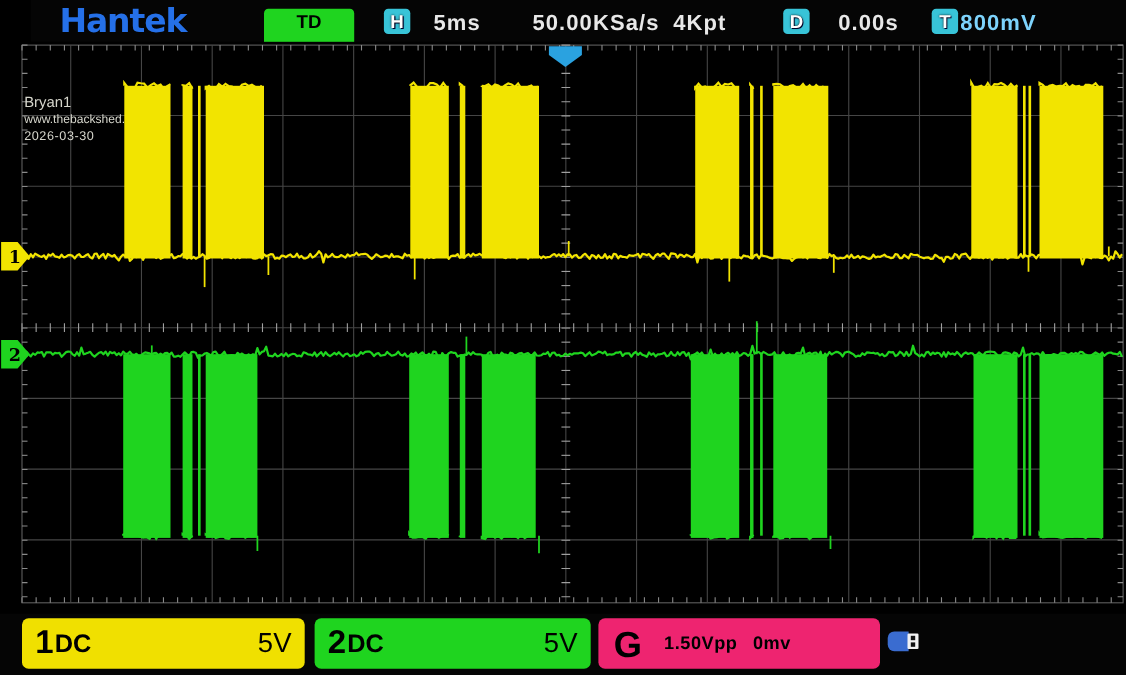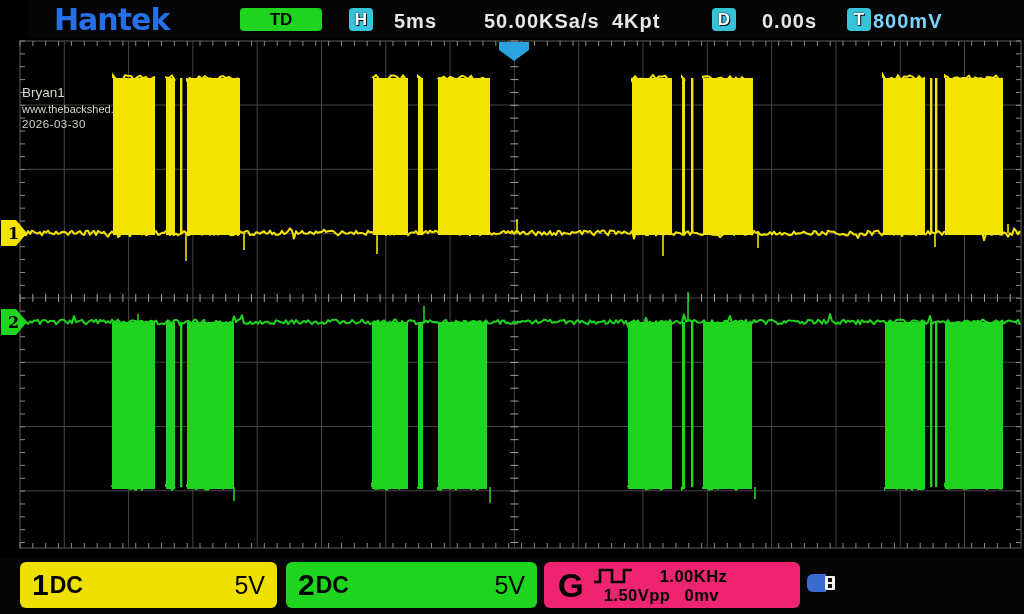--- a/index.html
+++ b/index.html
@@ -2,21 +2,21 @@
 <html><head>
 <meta charset="utf-8">
 <style>
   html,body{margin:0;padding:0;background:#000;}
   #stage{position:relative;width:1024px;height:614px;background:#000;overflow:hidden;
          font-family:"Liberation Sans",sans-serif;}
   
   #header{position:absolute;left:0;top:0;width:1024px;height:38px;background:#050505;margin-left:28px;}
   .logo{position:absolute;left:26px;top:2px;font-size:30px;font-weight:900;
         color:#2570e8;letter-spacing:-1px;font-family:"DejaVu Sans",sans-serif;}
-  .badge-green{position:absolute;left:212px;top:8px;width:82px;height:23px;background:#1fd41f;
+  .badge-green{position:absolute;left:212px;top:8px;width:82px;height:34px;background:#1fd41f;
         border-radius:4px;color:#000;font-size:17px;font-weight:bold;text-align:center;line-height:23px;}
   .cybadge{position:absolute;top:8px;width:24px;height:23px;background:#38c4d8;border-radius:4px;
         color:#fff;font-size:17px;font-weight:bold;text-align:center;line-height:23px;
         text-shadow:0 0 2px #000,1px 1px 0 #003;}
   .hval{position:absolute;top:10px;color:#e8e8e8;font-size:20px;font-weight:bold;letter-spacing:1px;}
   
   #plot{position:absolute;left:0;top:38px;width:1024px;height:520px;background:#000;}
   #gridsvg,#tracesvg{position:absolute;left:0;top:0;}
   #overlay{position:absolute;left:22px;top:46px;color:#d6d6cc;line-height:1.35;}
   #overlay .ov1{font-size:13.5px;}
@@ -530,26 +530,20 @@
     </div>
     <div class="chbadge" style="left:286px;width:251px;background:#1fd41f">
       <span class="chnum">2</span>
       <span class="chcoup">DC</span>
       <span class="chscale">5V</span>
     </div>
     <div id="gbadge" style="background:#ee2470">
       <span class="glabel">G</span>
       <div class="gcol">
         <div class="grow">
-          <svg width="42" height="20" viewBox="0 0 42 20">
-            <path d="M2,16 h6 V4 h12 v12 h12 V4 h8" fill="none" stroke="#000" stroke-width="2.6"></path>
-          </svg>
-          <span class="gfreq">1.00KHz</span>
-        </div>
-        <div class="grow">
           <span class="gamp">1.50Vpp</span>
           <span>0mv</span>
         </div>
       </div>
     </div>
     <svg id="usbicon" viewBox="0 0 34 22">
       <path d="M3,2 h13 v18 h-13 a6,6 0 0 1 -6,-6 v-6 a6,6 0 0 1 6,-6 z" transform="translate(4,0)" fill="#3a6cd0"></path>
       <rect x="19" y="4" width="10" height="14" rx="1" fill="#f2f2f2"></rect>
       <rect x="22" y="6" width="4" height="4" fill="#111"></rect>
       <rect x="22" y="12" width="4" height="4" fill="#111"></rect>

